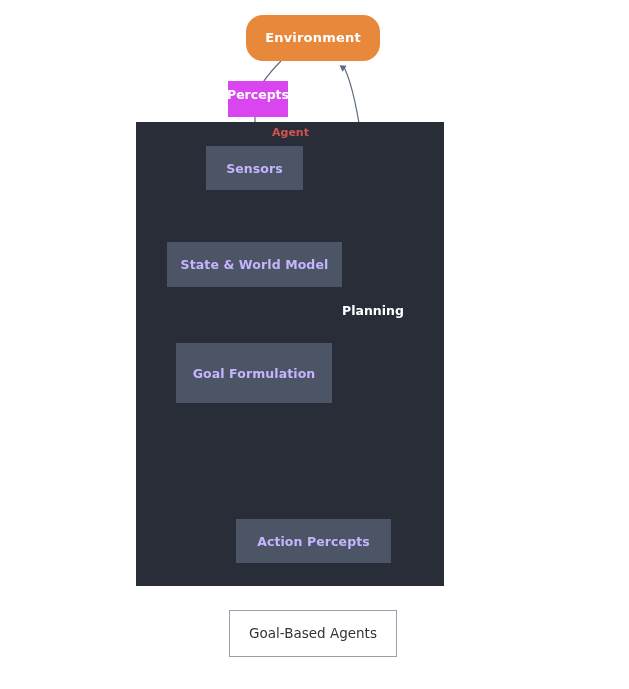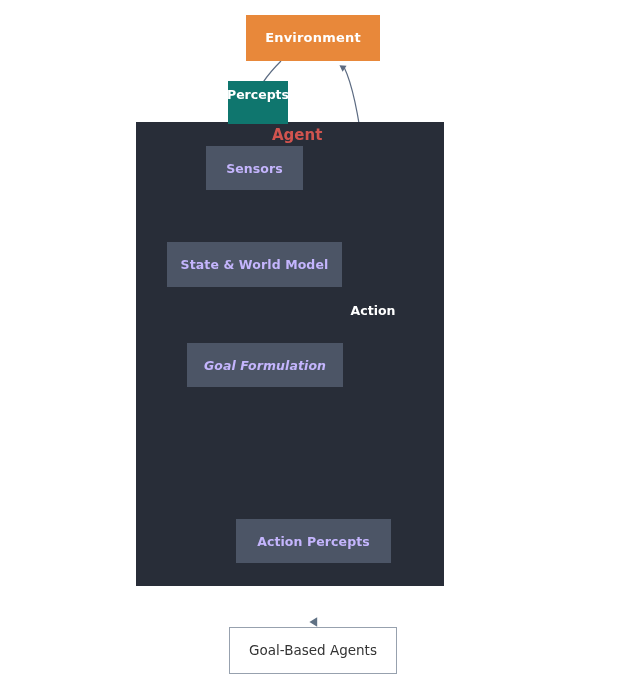--- a/index.html
+++ b/index.html
@@ -34,30 +34,31 @@
     justify-content: center;
     text-align: center;
     line-height: 1.2;
   }
   .node-env {
     background: #e8883a;
     color: #ffffff;
     font-size: 13px;
     font-weight: 600;
     letter-spacing: .2px;
+    border-radius: 17px;
   }
   .agent-container {
     position: absolute;
     background: #282d38;
     box-sizing: border-box;
   }
   .agent-label {
     position: absolute;
     color: #d1544f;
-    font-size: 15px;
+    font-size: 11px;
     font-weight: 600;
     white-space: nowrap;
   }
   .node-step {
     background: #4c5566;
     color: #c4b5fd;
     font-size: 12.5px;
     font-weight: 700;
     letter-spacing: .1px;
   }
@@ -66,22 +67,22 @@
     color: #ffffff;
     font-size: 12.5px;
     font-weight: 700;
     white-space: nowrap;
     line-height: 1;
     display: flex;
     align-items: center;
     justify-content: center;
   }
   .edge-label-dark {
-    background: #0f766e;
-    padding: 4px 3px 18px 3px;
+    background: #d946ef;
+    padding: 4px 3px 11px 3px;
   }
   .edge-label-plain {
     background: transparent;
   }
   .node-result {
     background: #ffffff;
     border: 1px solid #97a1ae;
     color: #333333;
     font-size: 13.5px;
     font-weight: 400;
@@ -131,28 +132,28 @@
   <div class="edge-label edge-label-dark" style="left:228px; top:81px; width:54px; height:21px;">Percepts</div>
 
   <div class="node node-step" style="left:206px; top:146px; width:97px; height:44px;">
     <span>Sensors</span>
   </div>
 
   <div class="node node-step" style="left:167px; top:242px; width:175px; height:45px;">
     <span>State &amp; World Model</span>
   </div>
 
-  <div class="edge-label edge-label-plain" style="left:345px; top:303px; width:56px; height:16px;">Action</div>
+  <div class="edge-label edge-label-plain" style="left:345px; top:303px; width:56px; height:16px;">Planning</div>
 
-  <div class="node node-step" style="left:187px; top:343px; width:156px; height:44px;font-style:italic;">
+  <div class="node node-step" style="left:176px; top:343px; width:156px; height:60px;">
     <span>Goal Formulation</span>
   </div>
 
 
   <div class="node node-step" style="left:236px; top:519px; width:155px; height:44px;">
     <span>Action Percepts</span>
   </div>
 
-  <div class="node node-result" style="left:229px; top:627px; width:168px; height:47px;">
+  <div class="node node-result" style="left:229px; top:610px; width:168px; height:47px;">
     <span>Goal-Based Agents</span>
   </div>
 
 </div>
 
 </body></html>

